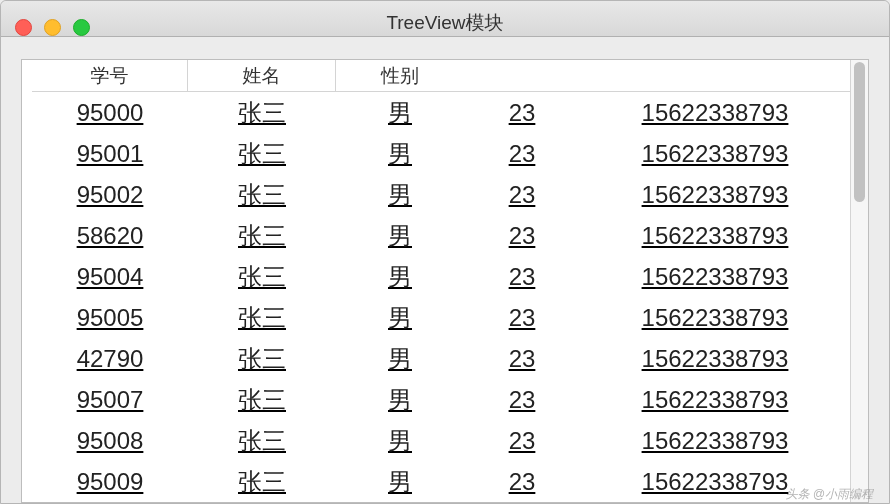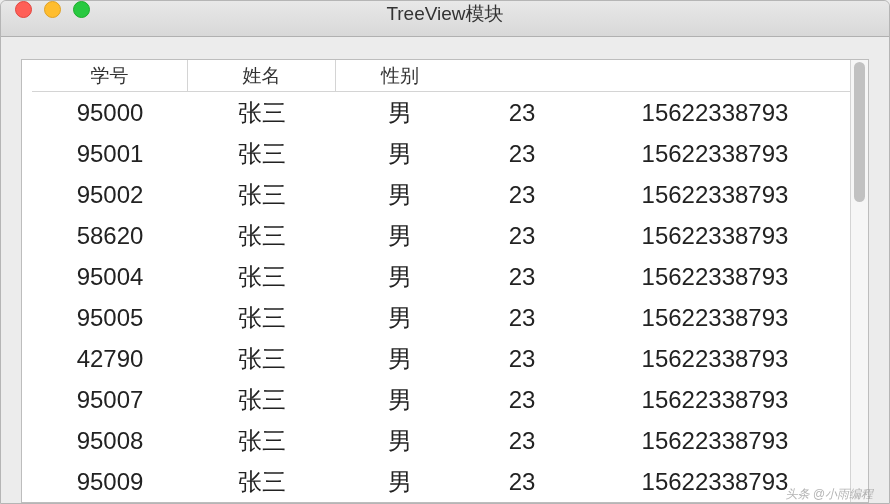--- a/index.html
+++ b/index.html
@@ -21,21 +21,21 @@
       border: 1px solid #b5b5b5;
       border-radius: 6px 6px 0 0;
       display: flex;
       flex-direction: column;
     }
     .titlebar {
       height: 38px;
       background: linear-gradient(to bottom, #e8e8e8, #d8d8d8);
       border-bottom: 1px solid #b0b0b0;
       display: flex;
-      align-items: flex-start;
+      align-items: flex-end;
       position: relative;
       border-radius: 6px 6px 0 0;
     }
     .traffic-lights {
       display: flex;
       gap: 12px;
       padding-left: 14px;
     }
     .traffic-light {
       width: 17px;
@@ -99,20 +99,21 @@
     .tree-header-cell:last-child {
       border-right: none;
     }
     .tree-body {
       flex: 1;
       overflow: hidden;
     }
     .tree-row {
       display: flex;
       height: 41px;
+      text-decoration: underline;
     }
     .tree-cell {
       text-align: center;
       font-size: 24px;
       color: #222;
       line-height: 41px;
       overflow: hidden;
       white-space: nowrap;
     }
     .col-0 { width: 156px; }

